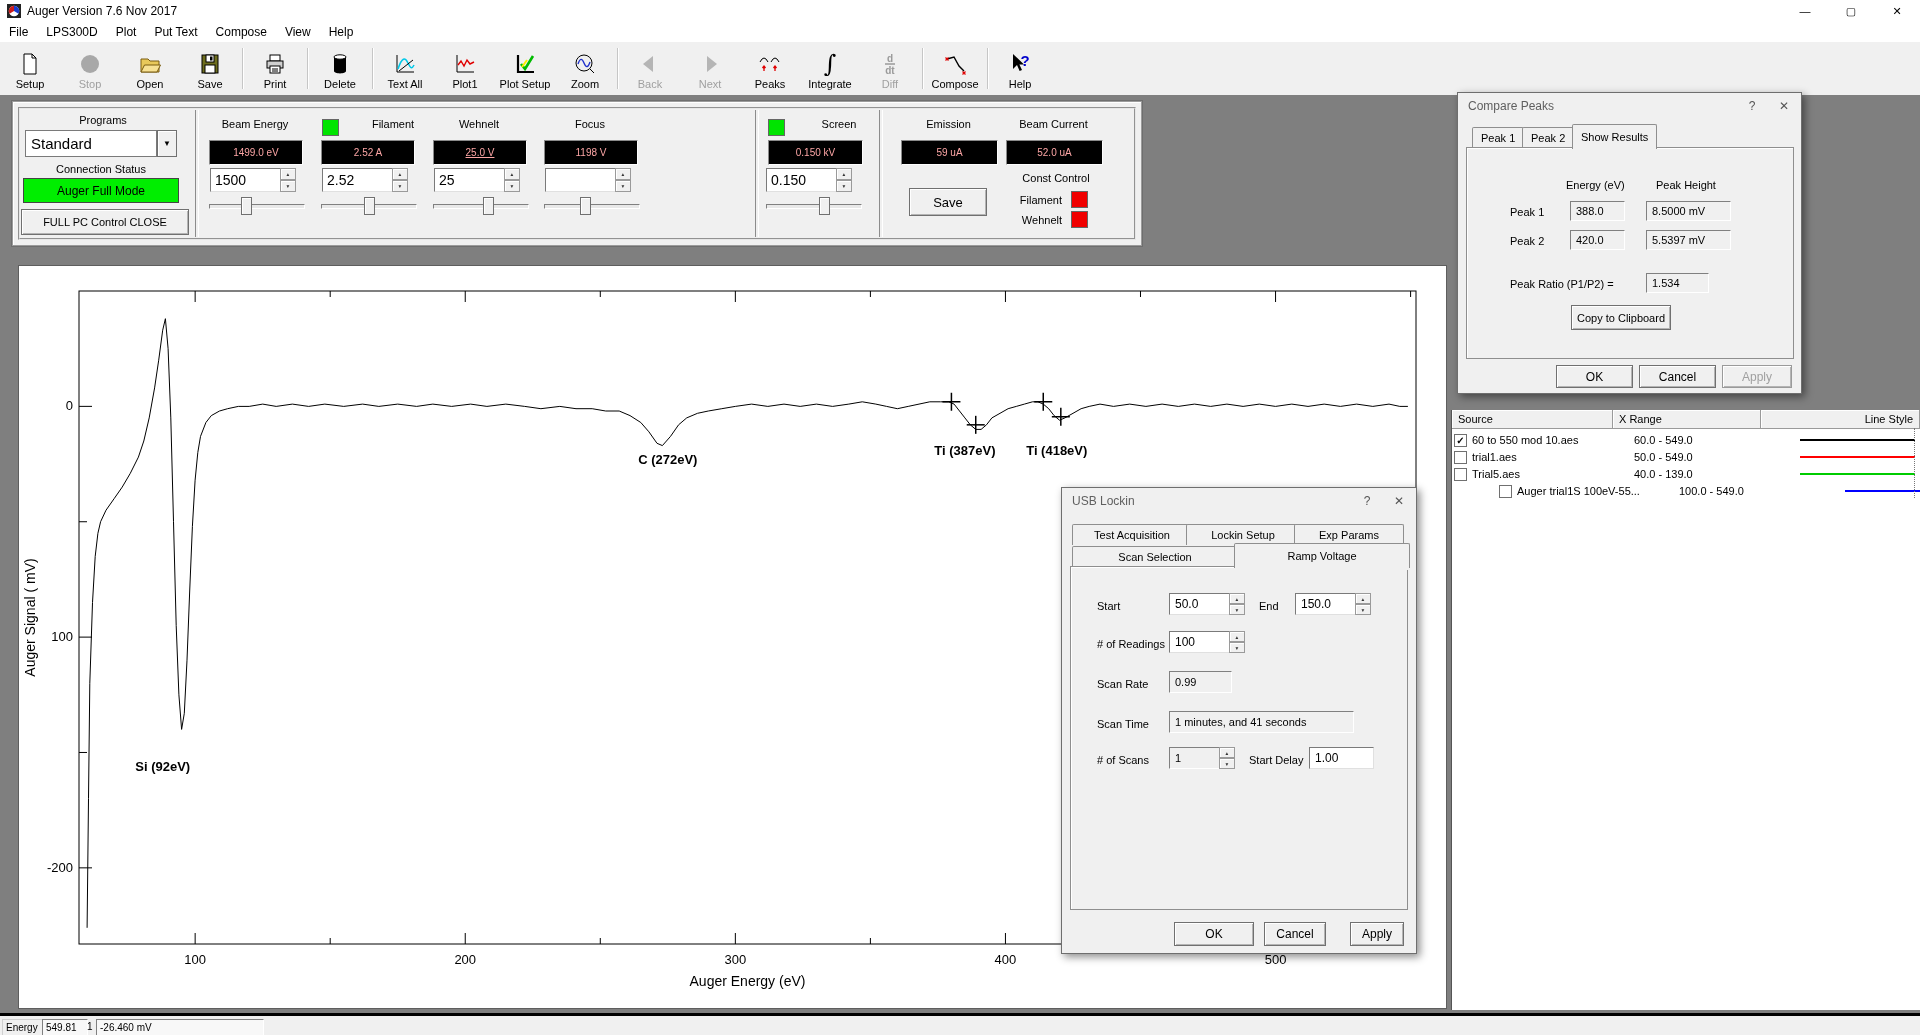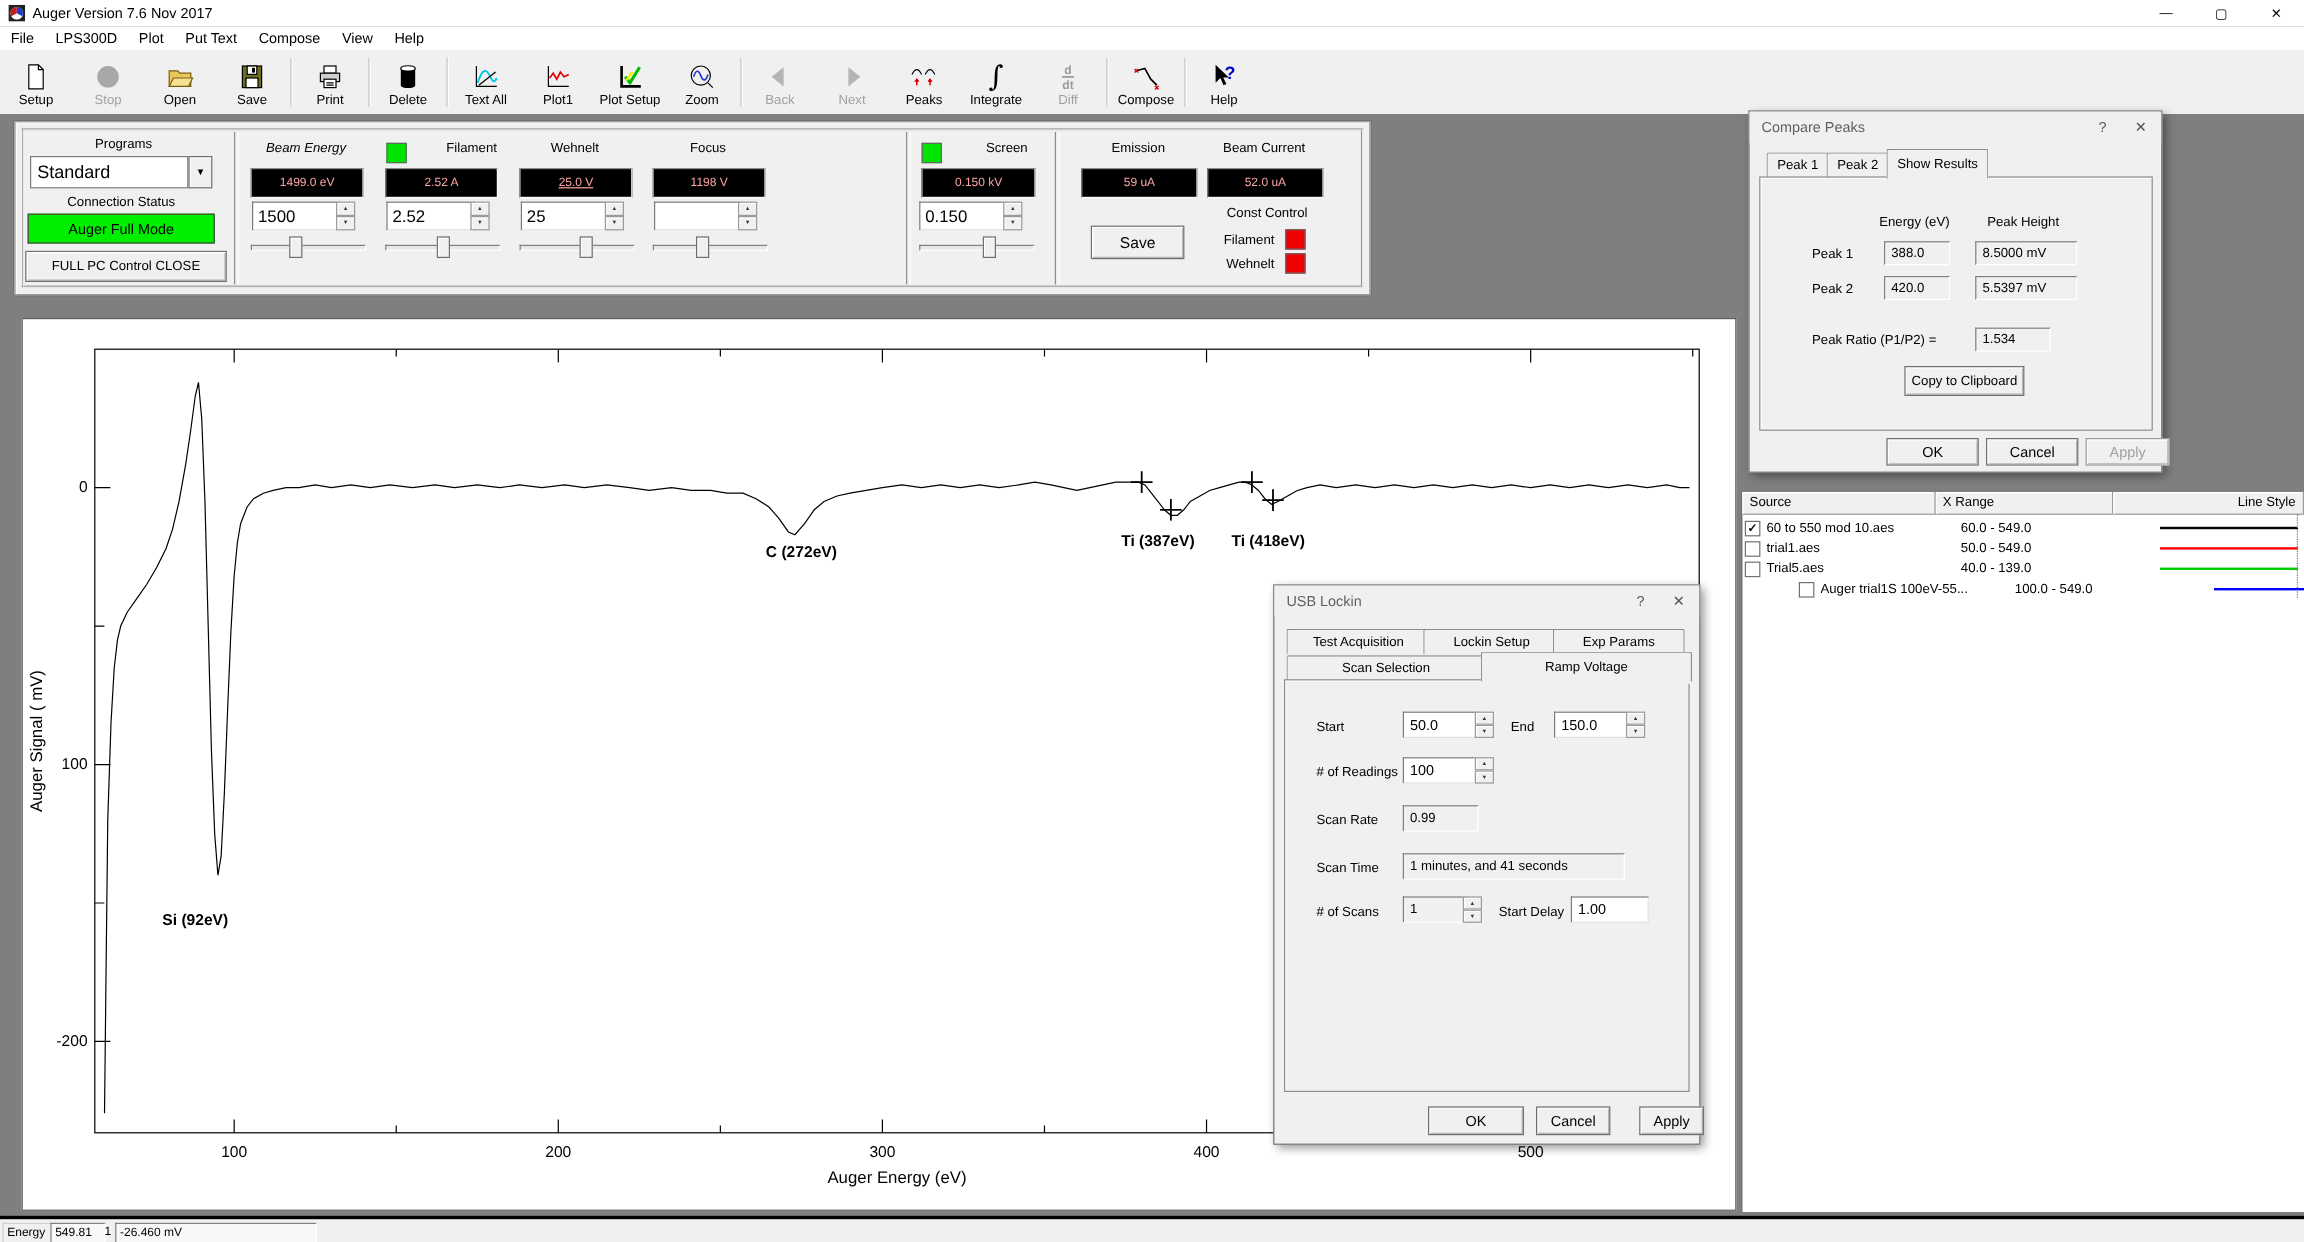--- a/index.html
+++ b/index.html
@@ -63,21 +63,21 @@
   .dlg-title{position:absolute;left:0;top:0;right:0;height:26px;display:flex;align-items:center;background:#f0f0f0;}
   .dlg-title-text{margin-left:10px;font-size:12px;color:#5f5f5f;}
   .dlg-ctl{position:absolute;top:0;width:30px;height:26px;display:flex;align-items:center;justify-content:center;font-size:12px;color:#555;}
   .tab{position:absolute;height:20px;background:#f0f0f0;border:1px solid #8e8e8e;border-bottom:none;border-radius:2px 2px 0 0;display:flex;align-items:center;justify-content:center;font-size:11px;padding:0 8px;}
   .tab.active{z-index:4;height:24px;margin-top:-3px;box-shadow:0 2px 0 #f0f0f0;}
   .pane{position:absolute;border:1px solid #8e8e8e;box-shadow:inset 1px 1px 0 #fff;}
   .dlbl{position:absolute;font-size:11px;}
   .dfield{position:absolute;font-size:11px;text-align:center;}
   .gray-edit{background:#f0f0f0;border:1px solid;border-color:#808080 #fff #fff #808080;display:flex;align-items:center;padding-left:5px;font-size:11px;}
   .white-edit{background:#fff;border:1px solid;border-color:#7a7a7a #e0e0e0 #e0e0e0 #7a7a7a;display:flex;align-items:center;padding-left:5px;font-size:12px;}
-  .dbtn{position:absolute;background:#f0f0f0;border:1px solid #707070;box-shadow:inset 1px 1px 0 #fff,inset -1px -1px 0 #b4b4b4;display:flex;align-items:center;justify-content:center;font-size:12px;margin-left:16px;}
+  .dbtn{position:absolute;background:#f0f0f0;border:1px solid #707070;box-shadow:inset 1px 1px 0 #fff,inset -1px -1px 0 #b4b4b4;display:flex;align-items:center;justify-content:center;font-size:12px;}
   .dbtn.disabled{color:#a0a0a0;border-color:#9a9a9a;}
 
   
   .statusbar{position:absolute;left:0;top:1013px;width:1920px;height:22px;background:#f0f0f0;border-top:3px solid #000000;font-size:10px;}
   .sb-box{position:absolute;top:3px;height:15px;display:flex;align-items:center;padding:0 3px;}
 </style>
 </head>
 <body>
 
 <div class="app">
@@ -286,21 +286,21 @@
     </div>
     <div class="cp-label" style="left:12px;top:61px;width:152px;">Connection Status</div>
     <div class="green-bar" style="left: 10px; top: 76px; width: 154px; height: 23px; background-color: rgb(0, 238, 0);">
       <span>Auger Full Mode</span>
     </div>
     <div class="b3d" style="position:absolute;left:8px;top:107px;width:166px;height:24px;">
       <span>FULL PC Control CLOSE</span>
     </div>
     <div class="cp-sep" style="left:182px;"></div>
 
-    <div class="cp-label" style="left:196px;top:16px;width:92px;font-style:italic;">Beam Energy</div>
+    <div class="cp-label" style="left:196px;top:16px;width:92px;">Beam Energy</div>
     <div class="lcd" style="position:absolute;left:196px;top:38px;width:92px;height:23px;">1499.0 eV</div>
     <div class="edit" style="position:absolute;left:197px;top:66px;width:68px;height:22px;">1500</div>
     <div class="spin" style="position:absolute;left:267px;top:66px;height:24px;">
         <span class="spin-b up"></span>
         <span class="spin-b dn"></span>
       </div>
     <div class="slider" style="position:absolute;left:196px;top:94px;width:96px;">
         <div class="slider-track"></div>
         <div class="slider-thumb" style="left:33%;"></div>
       </div>

